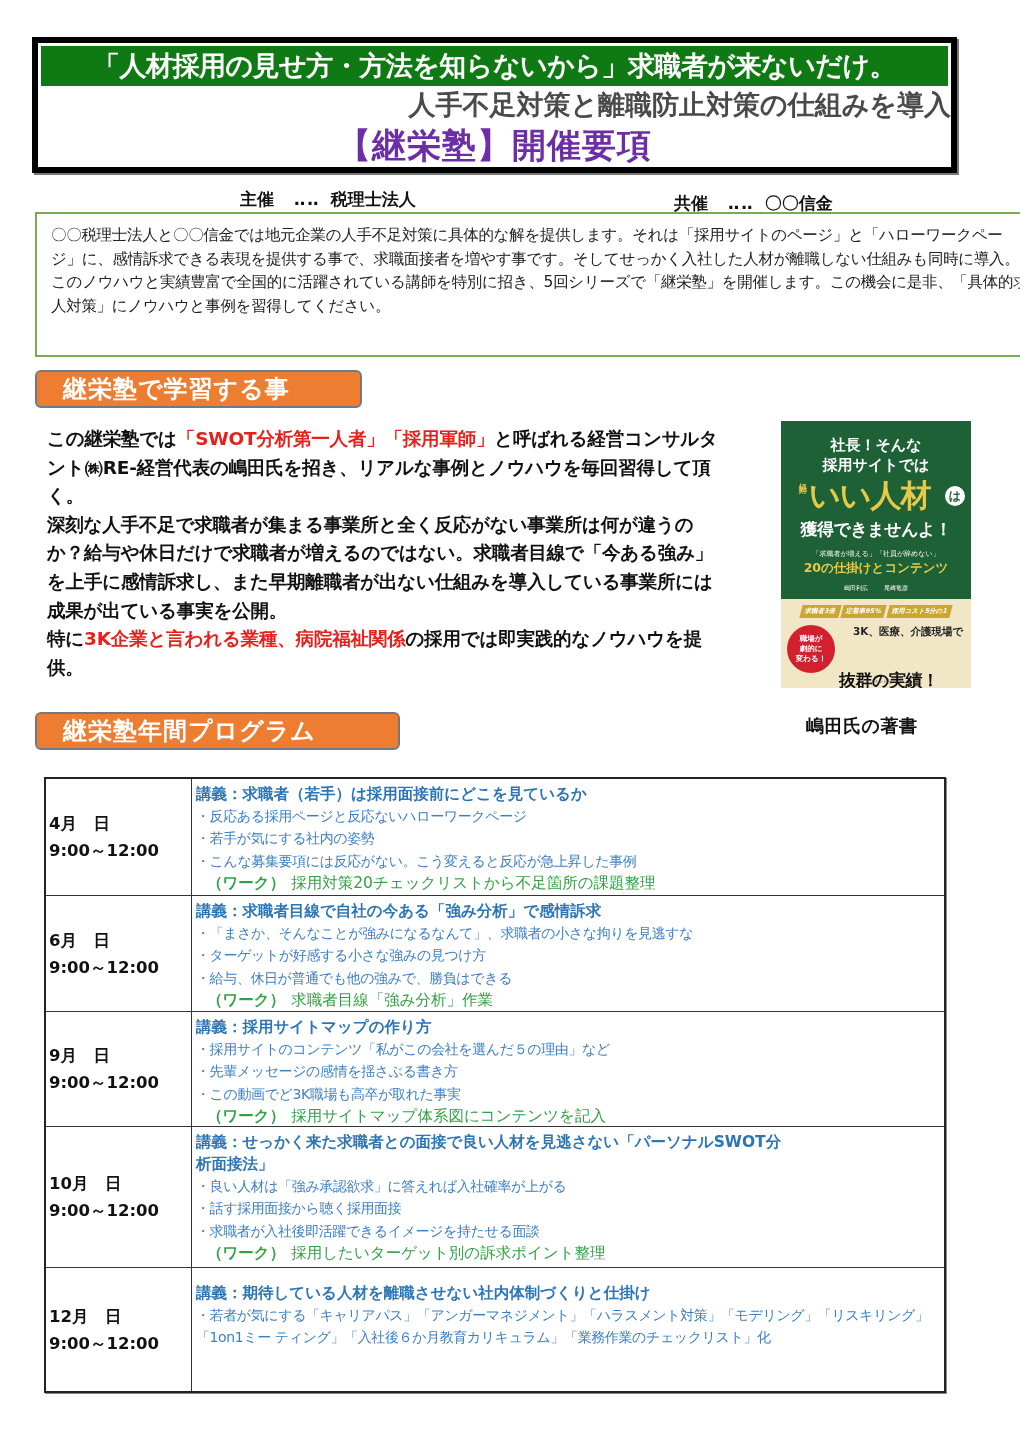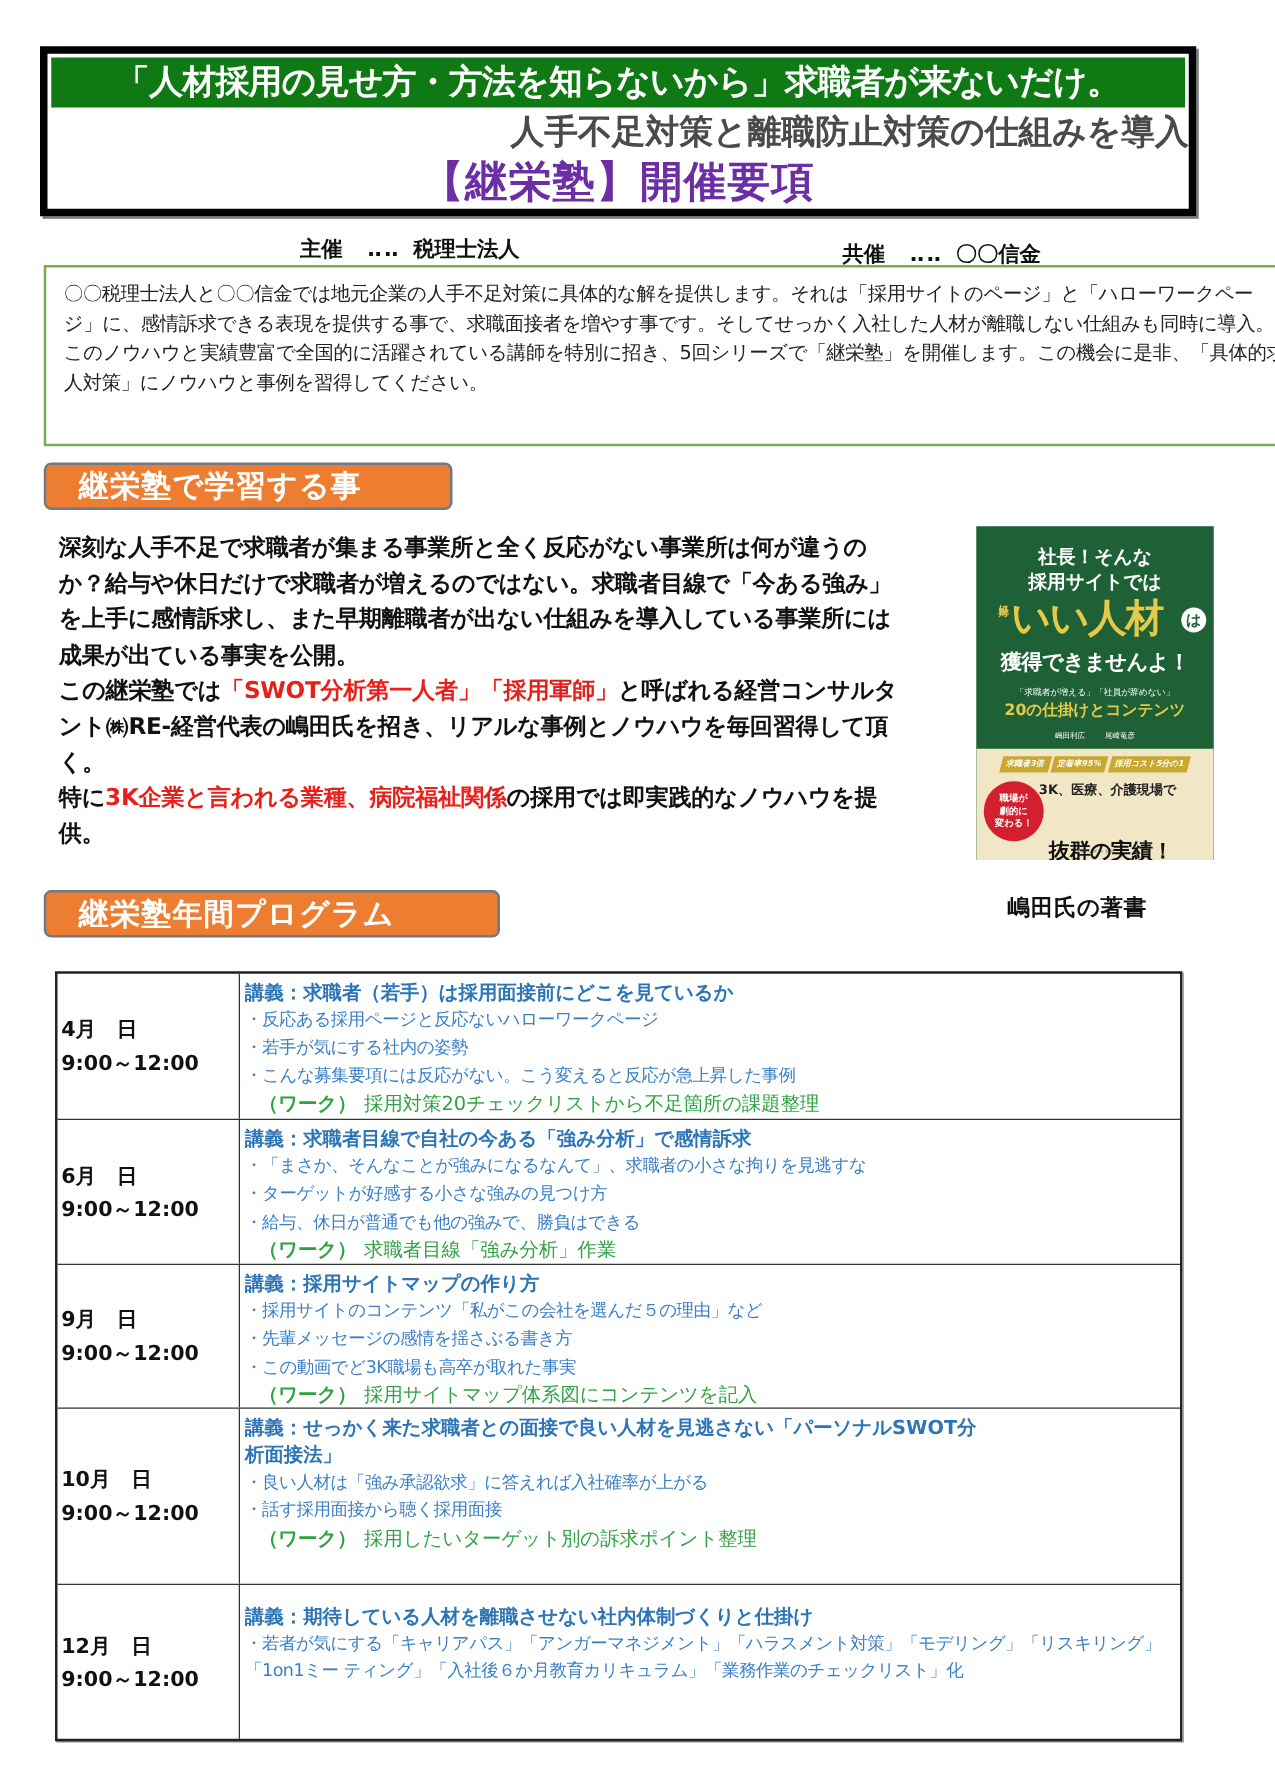--- a/index.html
+++ b/index.html
@@ -71,21 +71,21 @@
     .book-big { position: absolute; left: 18px; top: 0; font-size: 31px; line-height: 38px; color: #e6c948; font-weight: bold; letter-spacing: -1px; }
     .book-ha { position: absolute; right: 0; top: 10px; width: 20px; height: 20px; border-radius: 50%; background: #fff; color: #1f6136; font-size: 12px; line-height: 20px; font-weight: bold; }
     .book-line3 { position: absolute; left: 0; right: 0; top: 97px; color: #fff; font-size: 17px; font-weight: bold; letter-spacing: -0.5px; }
     .book-sub { position: absolute; left: 0; right: 0; top: 128px; color: #fff; font-size: 7px; }
     .book-sub2 { position: absolute; left: 0; right: 0; top: 139px; color: #e6c948; font-size: 12.5px; font-weight: bold; }
     .book-authors { position: absolute; left: 0; right: 0; top: 163px; color: #fff; font-size: 6px; word-spacing: 14px; }
     .book-bottom { position: absolute; left: 0; right: 0; top: 178px; height: 89px; background: #f1e7c6; }
     .book-tags { position: absolute; left: 6px; right: 6px; top: 6px; display: flex; gap: 3px; justify-content: center; }
     .book-tag { background: #c9a831; color: #fff; font-size: 6.5px; padding: 2px 4px; font-weight: bold; transform: skewX(-15deg); }
     .book-circle { position: absolute; left: 6px; top: 26px; width: 48px; height: 48px; border-radius: 50%; background: #d3202f; color: #fff; font-size: 7.5px; line-height: 10px; padding-top: 9px; font-weight: bold; }
-    .book-blurb1 { position: absolute; left: 50px; top: 26px; right: 4px; font-size: 10.5px; font-weight: bold; color: #222; text-align: left; }
+    .book-blurb1 { position: absolute; left: 72px; top: 26px; right: 4px; font-size: 10.5px; font-weight: bold; color: #222; text-align: left; }
     .book-blurb2 { position: absolute; left: 58px; top: 42px; right: 2px; font-size: 17px; font-weight: bold; color: #111; text-align: left; letter-spacing: -0.5px; margin-top: 28px; }
     .book-publisher { position: absolute; left: 0; right: 0; bottom: 4px; font-size: 4.5px; color: #555; }
     .book-caption { position: absolute; left: 806px; top: 714px; font-size: 18px; font-weight: bold; color: #111; letter-spacing: 0.5px; }
 
     
     .program-table {
       position: absolute; left: 44px; top: 777px; width: 902px; height: 616px;
       border: 2px solid #222; box-shadow: 1px 1px 0 #888;
     }
     .program-row {
@@ -123,22 +123,22 @@
 <div class="organizer cohost">
   <span>共催</span><span class="dots">‥‥</span><span>〇〇信金</span>
 </div>
 
 <div class="intro-box">
   <p>〇〇税理士法人と〇〇信金では地元企業の人手不足対策に具体的な解を提供します。それは「採用サイトのページ」と「ハローワークページ」に、感情訴求できる表現を提供する事で、求職面接者を増やす事です。そしてせっかく入社した人材が離職しない仕組みも同時に導入。このノウハウと実績豊富で全国的に活躍されている講師を特別に招き、5回シリーズで「継栄塾」を開催します。この機会に是非、「具体的求人対策」にノウハウと事例を習得してください。</p>
 </div>
 
 <div class="section-label learn">継栄塾で学習する事</div>
 <div class="learn-text">
+  <p><span>この継栄塾では</span><span class="red">「SWOT分析第一人者」「採用軍師」</span><span>と呼ばれる経営コンサルタント㈱RE-経営代表の嶋田氏を招き、リアルな事例とノウハウを毎回習得して頂く。</span></p>
   <p>深刻な人手不足で求職者が集まる事業所と全く反応がない事業所は何が違うのか？給与や休日だけで求職者が増えるのではない。求職者目線で「今ある強み」を上手に感情訴求し、また早期離職者が出ない仕組みを導入している事業所には成果が出ている事実を公開。</p>
-  <p><span>この継栄塾では</span><span class="red">「SWOT分析第一人者」「採用軍師」</span><span>と呼ばれる経営コンサルタント㈱RE-経営代表の嶋田氏を招き、リアルな事例とノウハウを毎回習得して頂く。</span></p>
   <p><span>特に</span><span class="red">3K企業と言われる業種、病院福祉関係</span><span>の採用では即実践的なノウハウを提供。</span></p>
 </div>
 
 <div class="book">
   <div class="book-top">
     <div class="book-line1">
       <div>社長！そんな</div>
       <div>採用サイトでは</div>
     </div>
     <div class="book-big-row">
@@ -217,20 +217,21 @@
 
   <div class="program-row" style="top:348px;height:141px;">
     <div class="date-cell">
       <div>10月　日</div>
       <div>9:00～12:00</div>
     </div>
     <div class="content-cell">
       <div class="lecture-title" style="padding-right:160px;">講義：せっかく来た求職者との面接で良い人材を見逃さない「パーソナルSWOT分析面接法」</div>
       <div class="bullet">・良い人材は「強み承認欲求」に答えれば入社確率が上がる</div>
       <div class="bullet">・話す採用面接から聴く採用面接</div>
+      <div class="bullet">・求職者が入社後即活躍できるイメージを持たせる面談</div>
       <div class="work"><span class="work-tag">（ワーク）</span><span>採用したいターゲット別の訴求ポイント整理</span></div>
     </div>
   </div>
 
   <div class="program-row" style="top:489px;height:123px;">
     <div class="date-cell">
       <div>12月　日</div>
       <div>9:00～12:00</div>
     </div>
     <div class="content-cell" style="padding-top:14px;">

